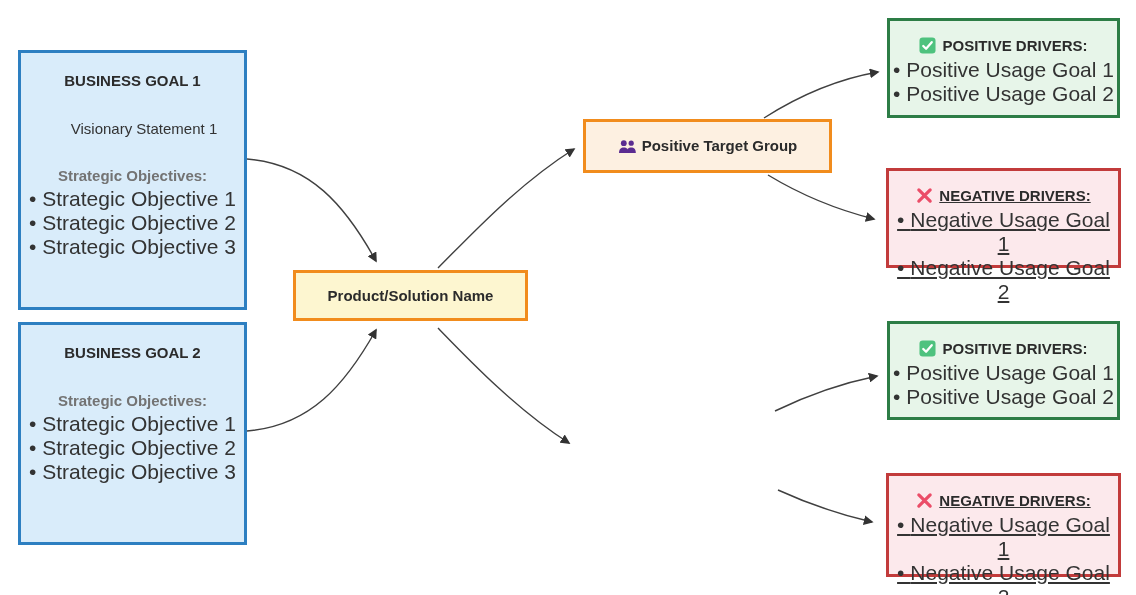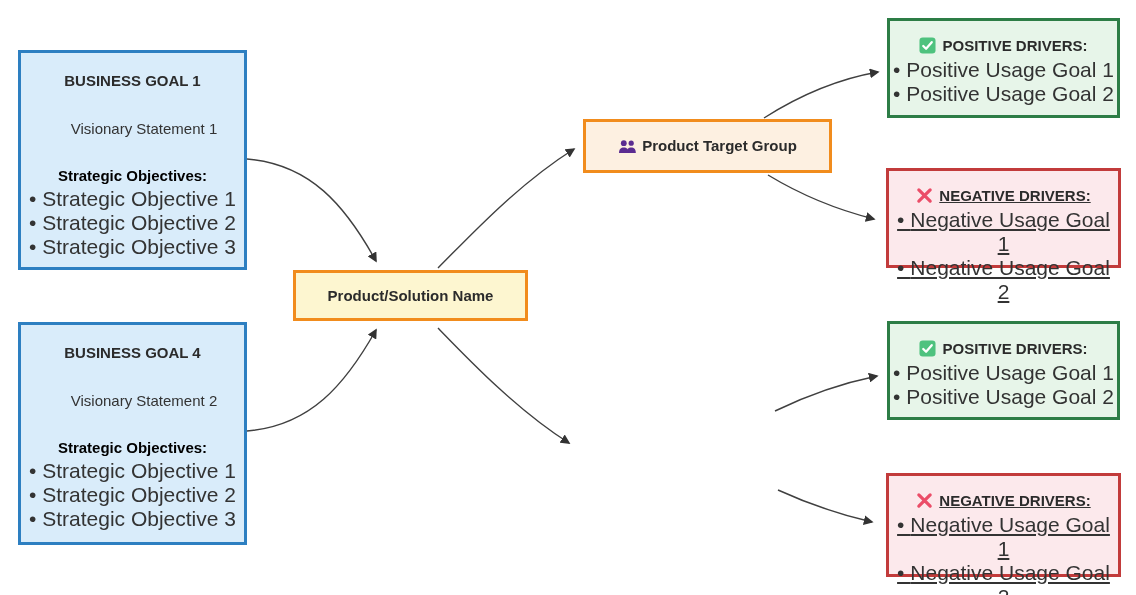--- a/index.html
+++ b/index.html
@@ -31,21 +31,21 @@
     text-align: center;
   }
   
   .goal {
     background: #d9ecfa;
     border-color: #2d7fc1;
     padding-top: 17px;
   }
   .goal .node-title { font-size: 15px; font-weight: bold; line-height: 22px; margin-bottom: 26px; color: #2b2b2b; }
   .goal .vision     { font-size: 15px; line-height: 22px; margin-bottom: 25px; margin-left: 23px; }
-  .goal .heading    { font-size: 15px; font-weight: bold; line-height: 22px; color: #000000; }
+  .goal .heading    { font-size: 15px; font-weight: bold; line-height: 22px; color: #737373; }
   .bullet { font-size: 21px; line-height: 24px; }
   .bullet::before { content: "\2022\00a0"; }
   
   .product {
     background: #fdf6d0;
     border-color: #f18c1d;
     display: flex; align-items: center; justify-content: center;
     font-size: 15px; font-weight: bold; color: #2b2b2b;
   }
   
@@ -58,21 +58,21 @@
   .target .label-wrap { margin: 0 auto; line-height: 24px; }
   .target .label-narrow { max-width: 170px; }
   .target svg.inline-icon { vertical-align: -2px; margin-right: 5px; }
   
   .driver { padding-top: 13px; }
   .driver .driver-title { font-size: 15px; font-weight: bold; line-height: 24px; color: #2b2b2b; }
   .driver .driver-title svg.inline-icon { vertical-align: -3px; margin-right: 6px; }
   .driver.positive { background: #e7f5e9; border-color: #2d7d46; }
   .driver.negative { background: #fce9ec; border-color: #c23b3b; text-decoration: underline; }
   
-  .pos-bg1  { left: 18px;  top: 50px;  width: 229px; height: 220px; }
+  .pos-bg1  { left: 18px;  top: 50px;  width: 229px; height: 260px; }
   .pos-bg2  { left: 18px;  top: 322px; width: 229px; height: 223px; }
   .pos-prod { left: 293px; top: 270px; width: 235px; height: 51px; }
   .pos-ptg  { left: 583px; top: 119px; width: 249px; height: 54px; }
   .pos-stg  { left: 577px; top: 413px; width: 260px; height: 75px; }
   .pos-pd1  { left: 887px; top: 18px;  width: 233px; height: 100px; }
   .pos-nd1  { left: 886px; top: 168px; width: 235px; height: 100px; }
   .pos-pd2  { left: 887px; top: 321px; width: 233px; height: 99px; }
   .pos-nd2  { left: 886px; top: 473px; width: 235px; height: 104px; }
 </style>
 </head>
@@ -99,42 +99,41 @@
   <div class="node goal pos-bg1">
     <div class="node-title">BUSINESS GOAL 1</div>
     <div class="vision">Visionary Statement 1</div>
     <div class="heading">Strategic Objectives:</div>
     <div class="bullet">Strategic Objective 1</div>
     <div class="bullet">Strategic Objective 2</div>
     <div class="bullet">Strategic Objective 3</div>
   </div>
 
   <div class="node goal pos-bg2">
-    <div class="node-title">BUSINESS GOAL 4</div>
-    <div class="vision">Visionary Statement 2</div>
+    <div class="node-title">BUSINESS GOAL 2</div>
     <div class="heading">Strategic Objectives:</div>
     <div class="bullet">Strategic Objective 1</div>
     <div class="bullet">Strategic Objective 2</div>
     <div class="bullet">Strategic Objective 3</div>
   </div>
 
   <div class="node product pos-prod">
     <span>Product/Solution Name</span>
   </div>
 
   <div class="node target pos-ptg">
     <div class="label-wrap">
       <svg class="inline-icon" width="19" height="13" viewBox="0 0 19 13">
         <g fill="#5b2c91">
           <circle cx="13.2" cy="3.2" r="2.6"></circle>
           <path d="M8.6,13 C8.6,9.2 10.4,7.6 13.2,7.6 C16,7.6 17.8,9.2 17.8,13 Z"></path>
           <circle cx="5.8" cy="3.2" r="2.9"></circle>
           <path d="M1,13 C1,9 3,7.4 5.8,7.4 C8.6,7.4 10.6,9 10.6,13 Z"></path>
         </g>
-      </svg><span>Product Target Group</span>
+      </svg><span>Positive Target Group</span>
     </div>
   </div>
 
 
   <div class="node driver positive pos-pd1">
     <div class="driver-title">
       <svg class="inline-icon" width="17" height="17" viewBox="0 0 18 18">
         <rect x="0.5" y="0.5" width="17" height="17" rx="3.5" fill="#4ec27e"></rect>
         <path d="M4.5,9.5 L7.5,12.5 L13.5,5.5" stroke="#ffffff" stroke-width="2.4" fill="none" stroke-linecap="round" stroke-linejoin="round"></path>
       </svg><span>POSITIVE DRIVERS:</span>

